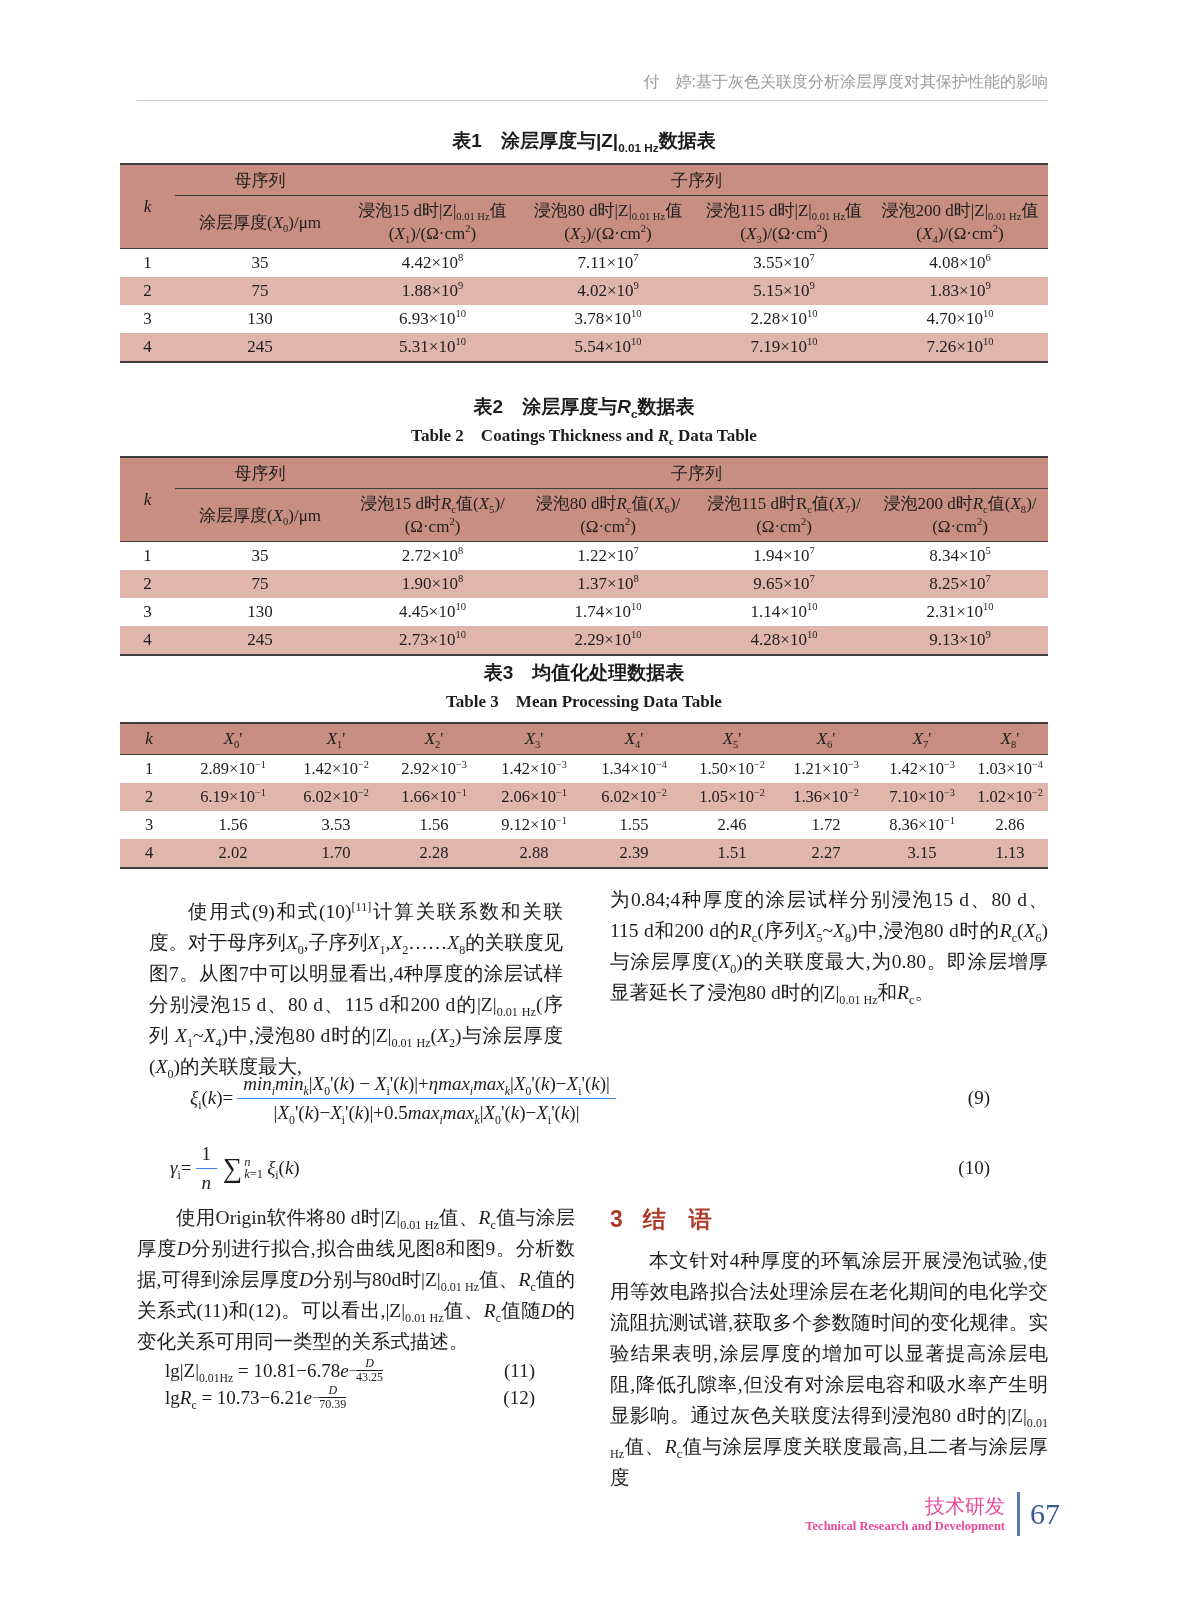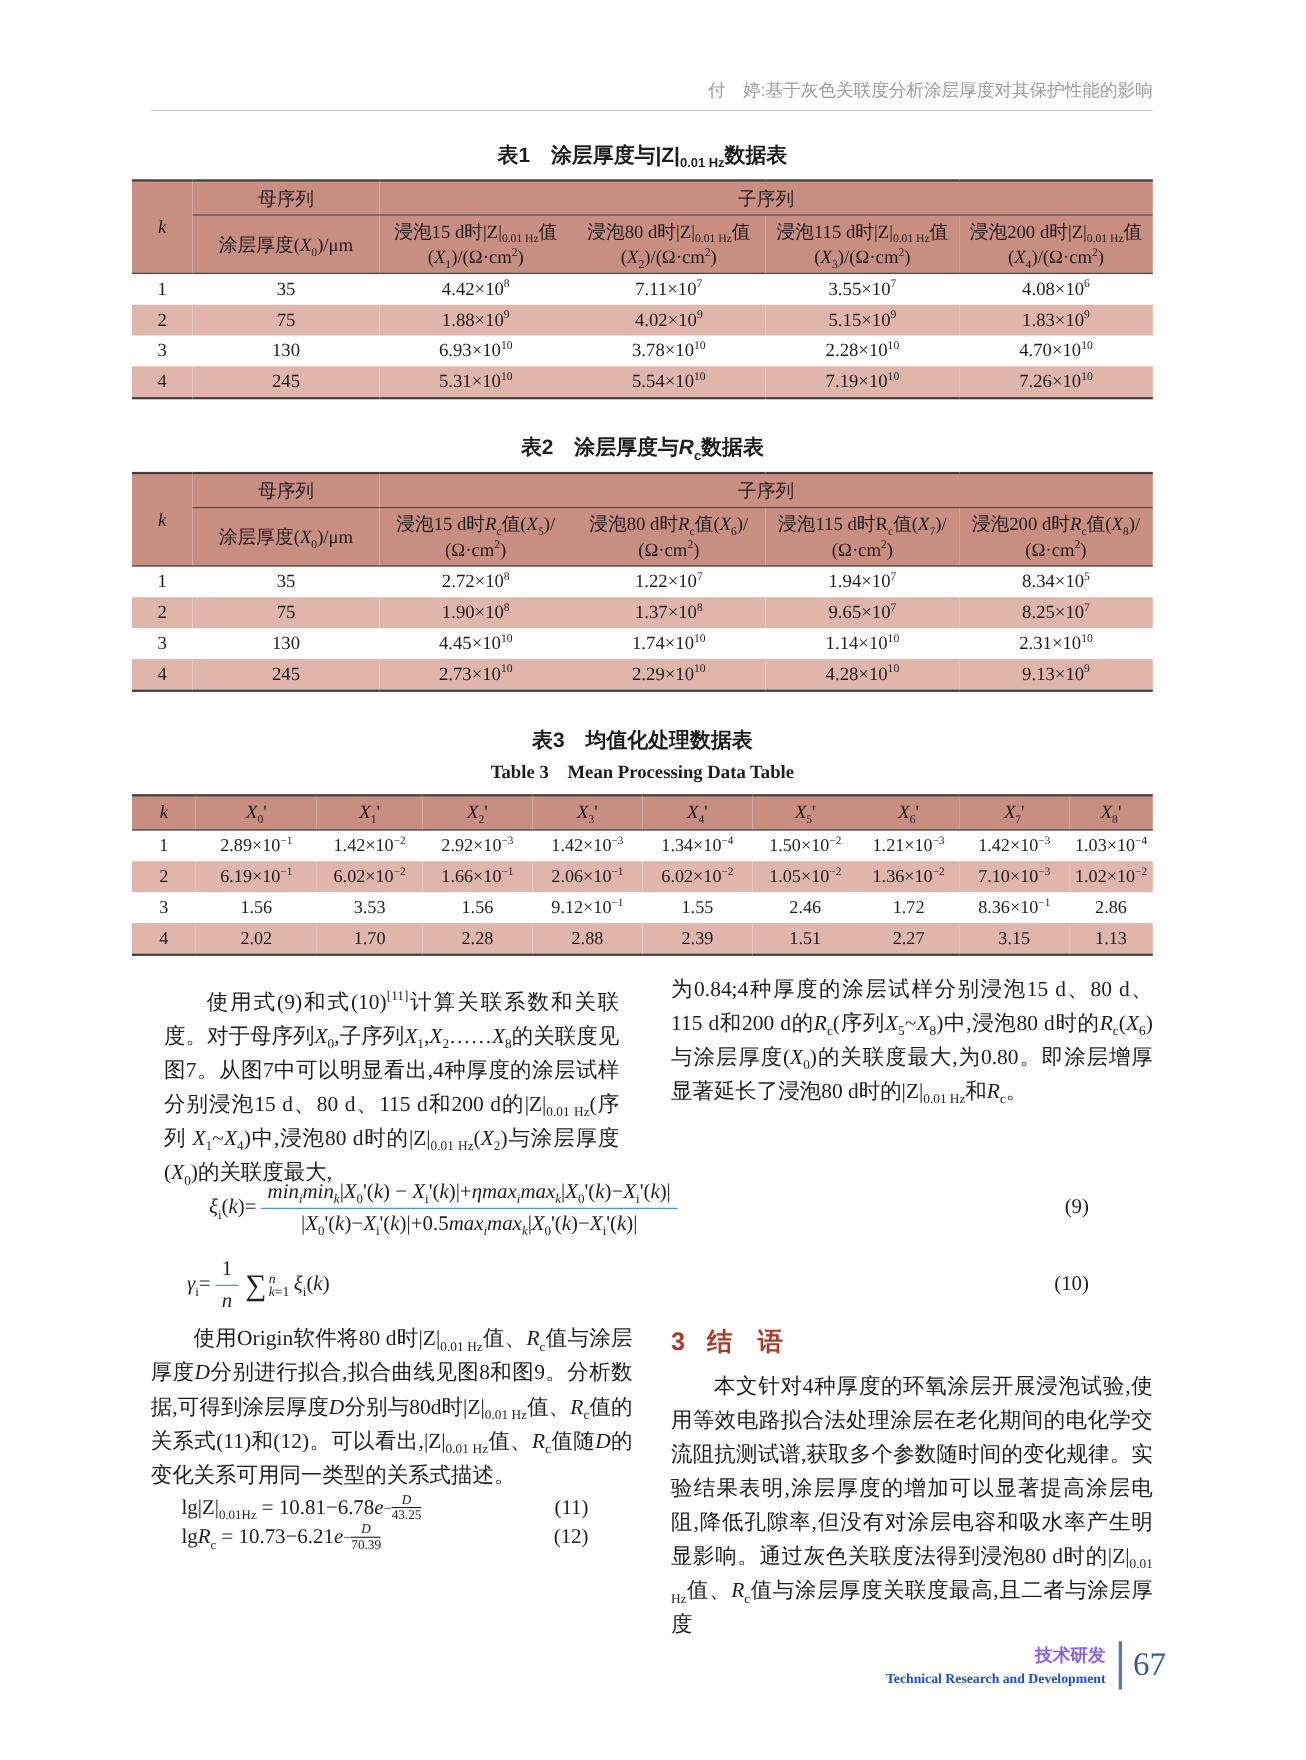--- a/index.html
+++ b/index.html
@@ -70,22 +70,22 @@
 
   
   .sec-head{font-family:"Liberation Sans","DejaVu Sans",sans-serif;
     color:#ad3a26;font-weight:bold;font-size:23px;margin:2px 0 10px 0;
     display:flex;gap:20px;align-items:baseline;}
 
   
   #footer{top:1492px;right:127px;display:flex;align-items:center;}
   .f-labels{text-align:right;}
   .f-zh{font-family:"Liberation Sans","DejaVu Sans",sans-serif;
-    font-weight:bold;font-size:16px;color:#8b5cf6;line-height:22px;}
-  .f-en{font-size:12.5px;color:#1d4ed8;font-weight:bold;margin-top:2px;}
+    font-weight:normal;font-size:20px;color:#ec4899;line-height:22px;}
+  .f-en{font-size:12.5px;color:#ec4899;font-weight:bold;margin-top:2px;}
   .f-bar{width:3px;height:44px;background:#5b7aa5;margin:0 10px 0 12px;}
   .f-page{font-size:30px;color:#3a5a92;}
 </style>
 </head>
 <body>
 
 <div class="abs" id="running-header">
   <span>付　婷:基于灰色关联度分析涂层厚度对其保护性能的影响</span>
 </div>
 <div class="abs" id="header-rule"></div>
@@ -147,20 +147,21 @@
           <td>5.54×10<sup>10</sup></td>
           <td>7.19×10<sup>10</sup></td>
           <td>7.26×10<sup>10</sup></td>
         </tr>
       </tbody>
   </table>
 </div>
 
 <div class="abs tbl-block" id="t2-block">
   <div class="tbl-title-zh">表2　涂层厚度与<i>R</i><sub>c</sub>数据表</div>
+  <div class="tbl-title-en">Table 2　Coatings Thickness and <i>R</i><sub>c</sub> Data Table</div>
   <table class="data-table" id="t2">
     <colgroup>
       <col style="width:55px">
         <col style="width:170px">
       <col style="width:175px">
         <col style="width:176px">
         <col style="width:176px">
         <col style="width:176px">
     </colgroup>
     <thead>

